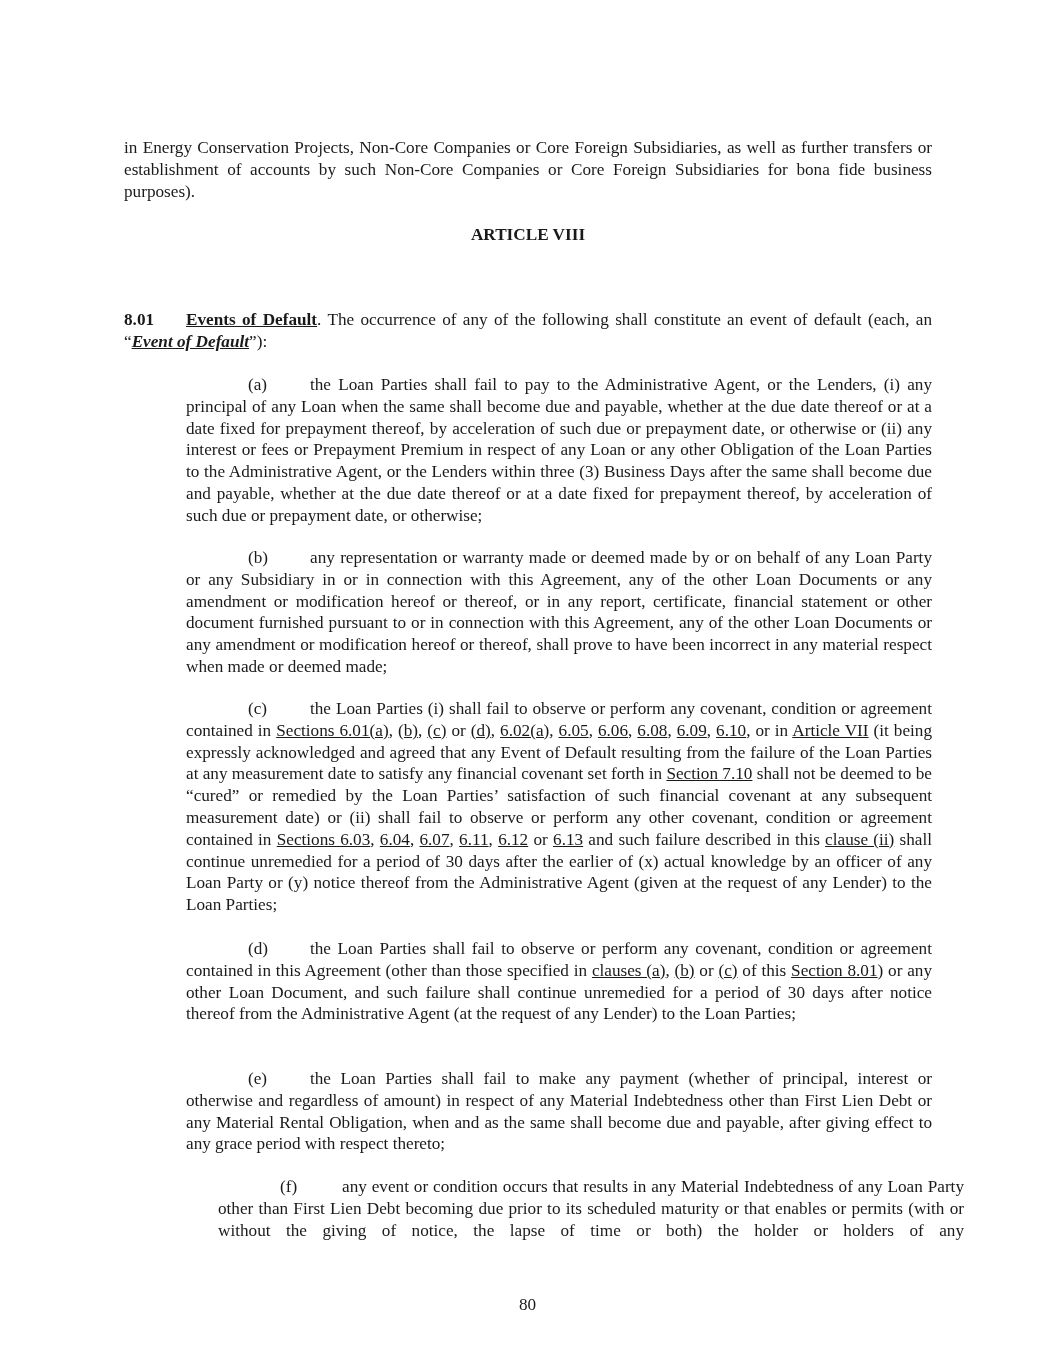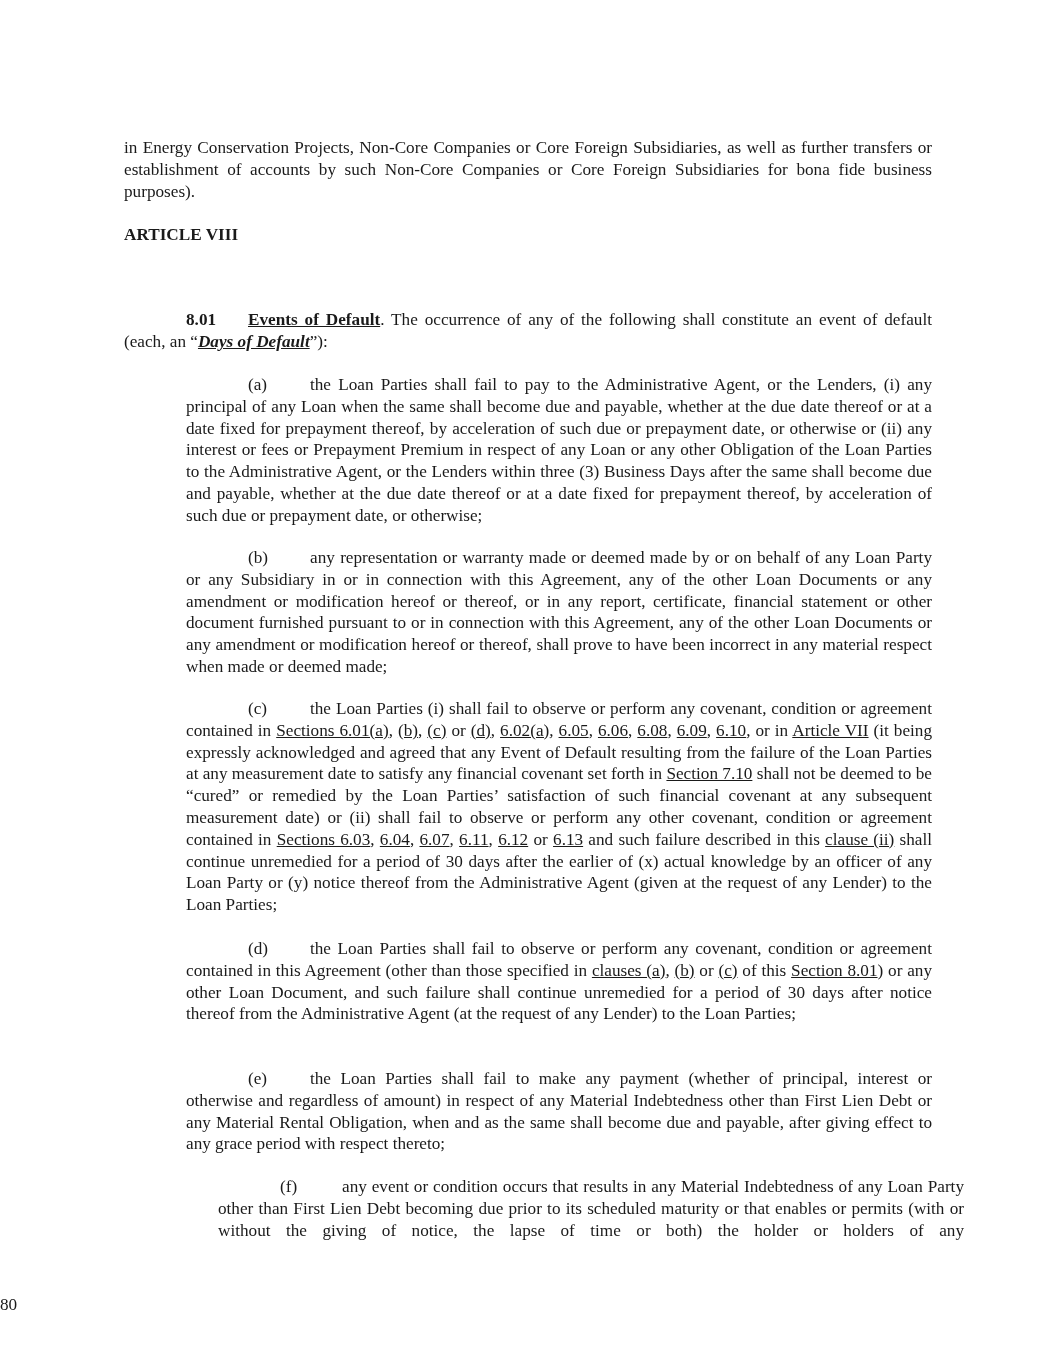--- a/index.html
+++ b/index.html
@@ -5,40 +5,40 @@
     html, body { margin: 0; padding: 0; background: #ffffff; }
     body {
       width: 1055px; height: 1365px; position: relative; overflow: hidden;
       font-family: "Liberation Serif", serif; color: #1a1a1a;
       font-size: 17.2px; line-height: 21.8px;
     }
     .page { position: absolute; left: 0; top: 12px; width: 1055px; height: 1365px; }
     .p { position: absolute; text-align: justify; margin: 0; }
     .p.full { left: 124px; width: 808px; }
     .p.ind { left: 186px; width: 746px; }
-    .h { position: absolute; left: 124px; width: 808px; font-weight: bold; margin: 0; }
+    .h { position: absolute; left: 124px; width: 808px; text-align: center; font-weight: bold; margin: 0; }
     .u { text-decoration: underline; }
     .b { font-weight: bold; }
     .bi { font-weight: bold; font-style: italic; text-decoration: underline; }
-    .secnum { display: inline-block; font-weight: bold; margin-left: 62px; width: 62px; }
+    .secnum { display: inline-block; font-weight: bold; width: 62px; }
     .lbl { display: inline-block; margin-left: 62px; width: 62px; }
-    .pnum { position: absolute; left: 0; width: 1055px; top: 1282px; text-align: left; }
+    .pnum { position: absolute; left: 0; width: 1055px; top: 1282px; text-align: center; }
     .jl::after { content: ""; display: inline-block; width: 100%; }
   </style>
 </head>
 <body>
 
 <div class="page">
 
   <p class="p full jl" style="top:125px;">in Energy Conservation Projects, Non-Core Companies or Core Foreign Subsidiaries, as well as further transfers or establishment of accounts by such Non-Core Companies or Core Foreign Subsidiaries for bona fide business purposes).</p>
 
   <p class="h" style="top:212px;">ARTICLE VIII</p>
 
 
-  <p class="p full" style="top:297px;"><span class="secnum">8.01</span><span class="b u">Events of Default</span><span>.  The occurrence of any of the following shall constitute an event of default (each, an “</span><span class="bi">Days of Default</span><span>”):</span></p>
+  <p class="p full" style="top:297px;"><span class="secnum">8.01</span><span class="b u">Events of Default</span><span>.  The occurrence of any of the following shall constitute an event of default (each, an “</span><span class="bi">Event of Default</span><span>”):</span></p>
 
   <p class="p ind" style="top:362px;"><span class="lbl">(a)</span><span>the Loan Parties shall fail to pay to the Administrative Agent, or the Lenders, (i) any principal of any Loan when the same shall become due and payable, whether at the due date thereof or at a date fixed for prepayment thereof, by acceleration of such due or prepayment date, or otherwise or (ii) any interest or fees or Prepayment Premium in respect of any Loan or any other Obligation of the Loan Parties to the Administrative Agent, or the Lenders within three (3) Business Days after the same shall become due and payable, whether at the due date thereof or at a date fixed for prepayment thereof, by acceleration of such due or prepayment date, or otherwise;</span></p>
 
   <p class="p ind" style="top:535px;"><span class="lbl">(b)</span><span>any representation or warranty made or deemed made by or on behalf of any Loan Party or any Subsidiary in or in connection with this Agreement, any of the other Loan Documents or any amendment or modification hereof or thereof, or in any report, certificate, financial statement or other document furnished pursuant to or in connection with this Agreement, any of the other Loan Documents or any amendment or modification hereof or thereof, shall prove to have been incorrect in any material respect when made or deemed made;</span></p>
 
   <p class="p ind" style="top:686px;"><span class="lbl">(c)</span><span>the Loan Parties (i) shall fail to observe or perform any covenant, condition or agreement contained in </span><span class="u">Sections 6.01(a)</span><span>, </span><span class="u">(b)</span><span>, </span><span class="u">(c)</span><span> or </span><span class="u">(d)</span><span>, </span><span class="u">6.02(a)</span><span>, </span><span class="u">6.05</span><span>, </span><span class="u">6.06</span><span>, </span><span class="u">6.08</span><span>, </span><span class="u">6.09</span><span>, </span><span class="u">6.10</span><span>, or in </span><span class="u">Article VII</span><span> (it being expressly acknowledged and agreed that any Event of Default resulting from the failure of the Loan Parties at any measurement date to satisfy any financial covenant set forth in </span><span class="u">Section 7.10</span><span> shall not be deemed to be “cured” or remedied by the Loan Parties’ satisfaction of such financial covenant at any subsequent measurement date) or (ii) shall fail to observe or perform any other covenant, condition or agreement contained in </span><span class="u">Sections 6.03</span><span>, </span><span class="u">6.04</span><span>, </span><span class="u">6.07</span><span>, </span><span class="u">6.11</span><span>, </span><span class="u">6.12</span><span> or </span><span class="u">6.13</span><span> and such failure described in this </span><span class="u">clause (ii)</span><span> shall continue unremedied for a period of 30 days after the earlier of (x) actual knowledge by an officer of any Loan Party or (y) notice thereof from the Administrative Agent (given at the request of any Lender) to the Loan Parties;</span></p>
 
   <p class="p ind" style="top:926px;"><span class="lbl">(d)</span><span>the Loan Parties shall fail to observe or perform any covenant, condition or agreement contained in this Agreement (other than those specified in </span><span class="u">clauses (a)</span><span>, </span><span class="u">(b)</span><span> or </span><span class="u">(c)</span><span> of this </span><span class="u">Section 8.01</span><span>) or any other Loan Document, and such failure shall continue unremedied for a period of 30 days after notice thereof from the Administrative Agent (at the request of any Lender) to the Loan Parties;</span></p>
 
   <p class="p ind" style="top:1056px;"><span class="lbl">(e)</span><span>the Loan Parties shall fail to make any payment (whether of principal, interest or otherwise and regardless of amount) in respect of any Material Indebtedness other than First Lien Debt or any Material Rental Obligation, when and as the same shall become due and payable, after giving effect to any grace period with respect thereto;</span></p>

